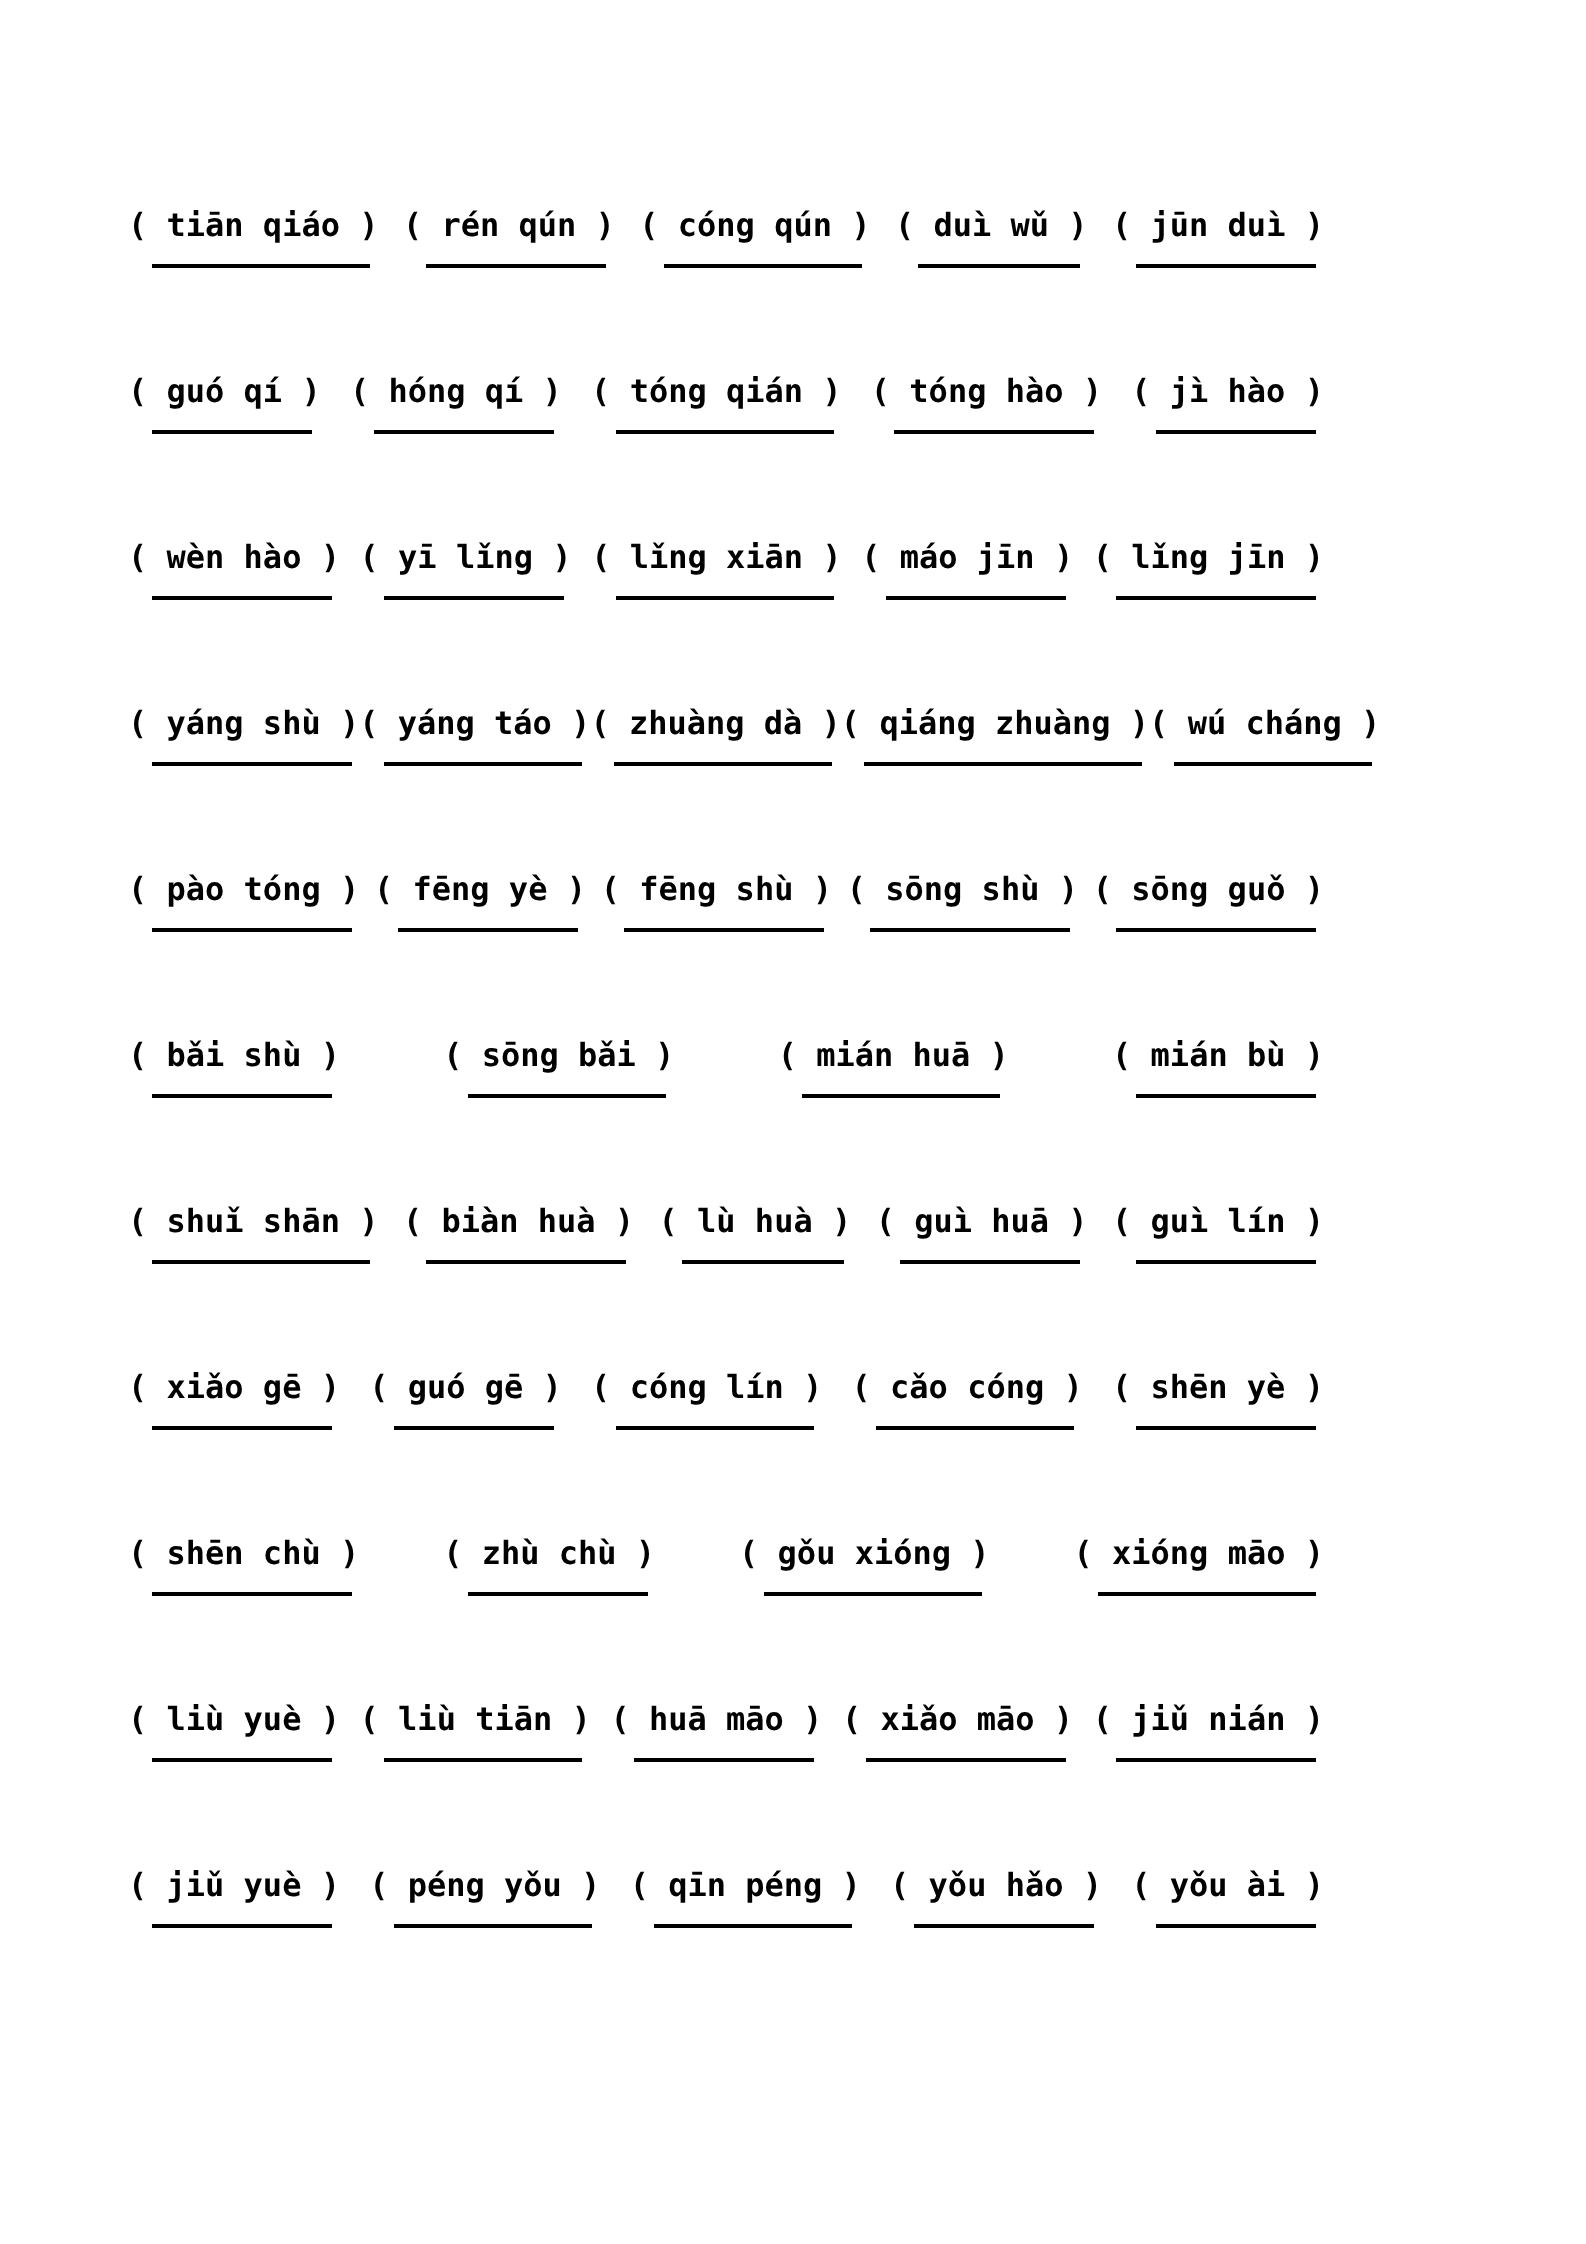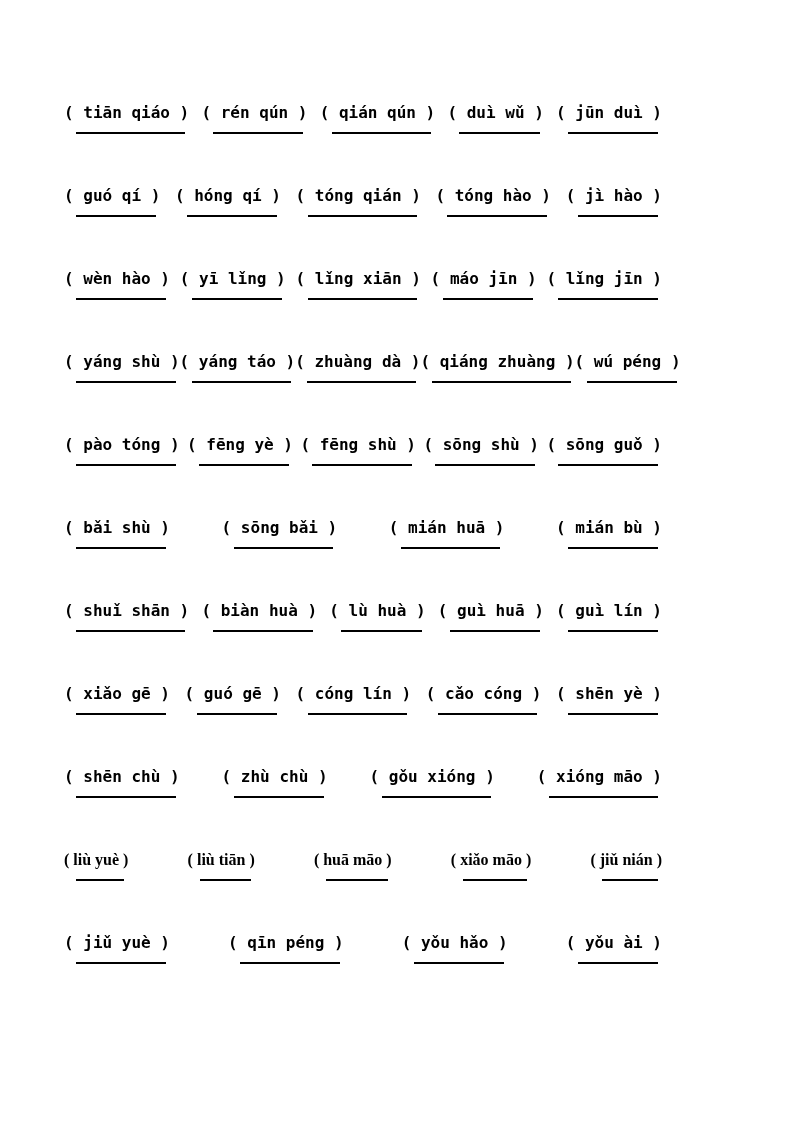--- a/index.html
+++ b/index.html
@@ -22,21 +22,20 @@
     padding: 102px 69px 16px 64px;
   }
   .row {
     display: flex;
     justify-content: space-between;
     align-items: flex-start;
     margin-bottom: 51px;
   }
   .row.section-gap {
     margin-top: 42px;
-    font-family: Liberation Serif, serif;
   }
   .item {
     position: relative;
     white-space: pre;
     font-size: 16px;
     line-height: 22px;
     padding-bottom: 10px;
     letter-spacing: 0;
   }
   .blank {
@@ -49,21 +48,21 @@
   }
 </style>
 </head>
 <body>
 
 <div class="sheet">
 
   <div class="row">
     <div class="item"><span>( tiān qiáo )</span><span class="blank"></span></div>
     <div class="item"><span>( rén qún )</span><span class="blank"></span></div>
-    <div class="item"><span>( qián qún )</span><span class="blank"></span></div>
+    <div class="item"><span>( cóng qún )</span><span class="blank"></span></div>
     <div class="item"><span>( duì wǔ )</span><span class="blank"></span></div>
     <div class="item"><span>( jūn duì )</span><span class="blank"></span></div>
   </div>
 
   <div class="row">
     <div class="item"><span>( guó qí )</span><span class="blank"></span></div>
     <div class="item"><span>( hóng qí )</span><span class="blank"></span></div>
     <div class="item"><span>( tóng qián )</span><span class="blank"></span></div>
     <div class="item"><span>( tóng hào )</span><span class="blank"></span></div>
     <div class="item"><span>( jì hào )</span><span class="blank"></span></div>
@@ -75,21 +74,21 @@
     <div class="item"><span>( lǐng xiān )</span><span class="blank"></span></div>
     <div class="item"><span>( máo jīn )</span><span class="blank"></span></div>
     <div class="item"><span>( lǐng jīn )</span><span class="blank"></span></div>
   </div>
 
   <div class="row">
     <div class="item"><span>( yáng shù )</span><span class="blank"></span></div>
     <div class="item"><span>( yáng táo )</span><span class="blank"></span></div>
     <div class="item"><span>( zhuàng dà )</span><span class="blank"></span></div>
     <div class="item"><span>( qiáng zhuàng )</span><span class="blank"></span></div>
-    <div class="item"><span>( wú péng )</span><span class="blank"></span></div>
+    <div class="item"><span>( wú cháng )</span><span class="blank"></span></div>
   </div>
 
   <div class="row">
     <div class="item"><span>( pào tóng )</span><span class="blank"></span></div>
     <div class="item"><span>( fēng yè )</span><span class="blank"></span></div>
     <div class="item"><span>( fēng shù )</span><span class="blank"></span></div>
     <div class="item"><span>( sōng shù )</span><span class="blank"></span></div>
     <div class="item"><span>( sōng guǒ )</span><span class="blank"></span></div>
   </div>
 
@@ -126,18 +125,19 @@
   <div class="row section-gap">
     <div class="item"><span>( liù yuè )</span><span class="blank"></span></div>
     <div class="item"><span>( liù tiān )</span><span class="blank"></span></div>
     <div class="item"><span>( huā māo )</span><span class="blank"></span></div>
     <div class="item"><span>( xiǎo māo )</span><span class="blank"></span></div>
     <div class="item"><span>( jiǔ nián )</span><span class="blank"></span></div>
   </div>
 
   <div class="row">
     <div class="item"><span>( jiǔ yuè )</span><span class="blank"></span></div>
+    <div class="item"><span>( péng yǒu )</span><span class="blank"></span></div>
     <div class="item"><span>( qīn péng )</span><span class="blank"></span></div>
     <div class="item"><span>( yǒu hǎo )</span><span class="blank"></span></div>
     <div class="item"><span>( yǒu ài )</span><span class="blank"></span></div>
   </div>
 
 </div>
 
 </body></html>

